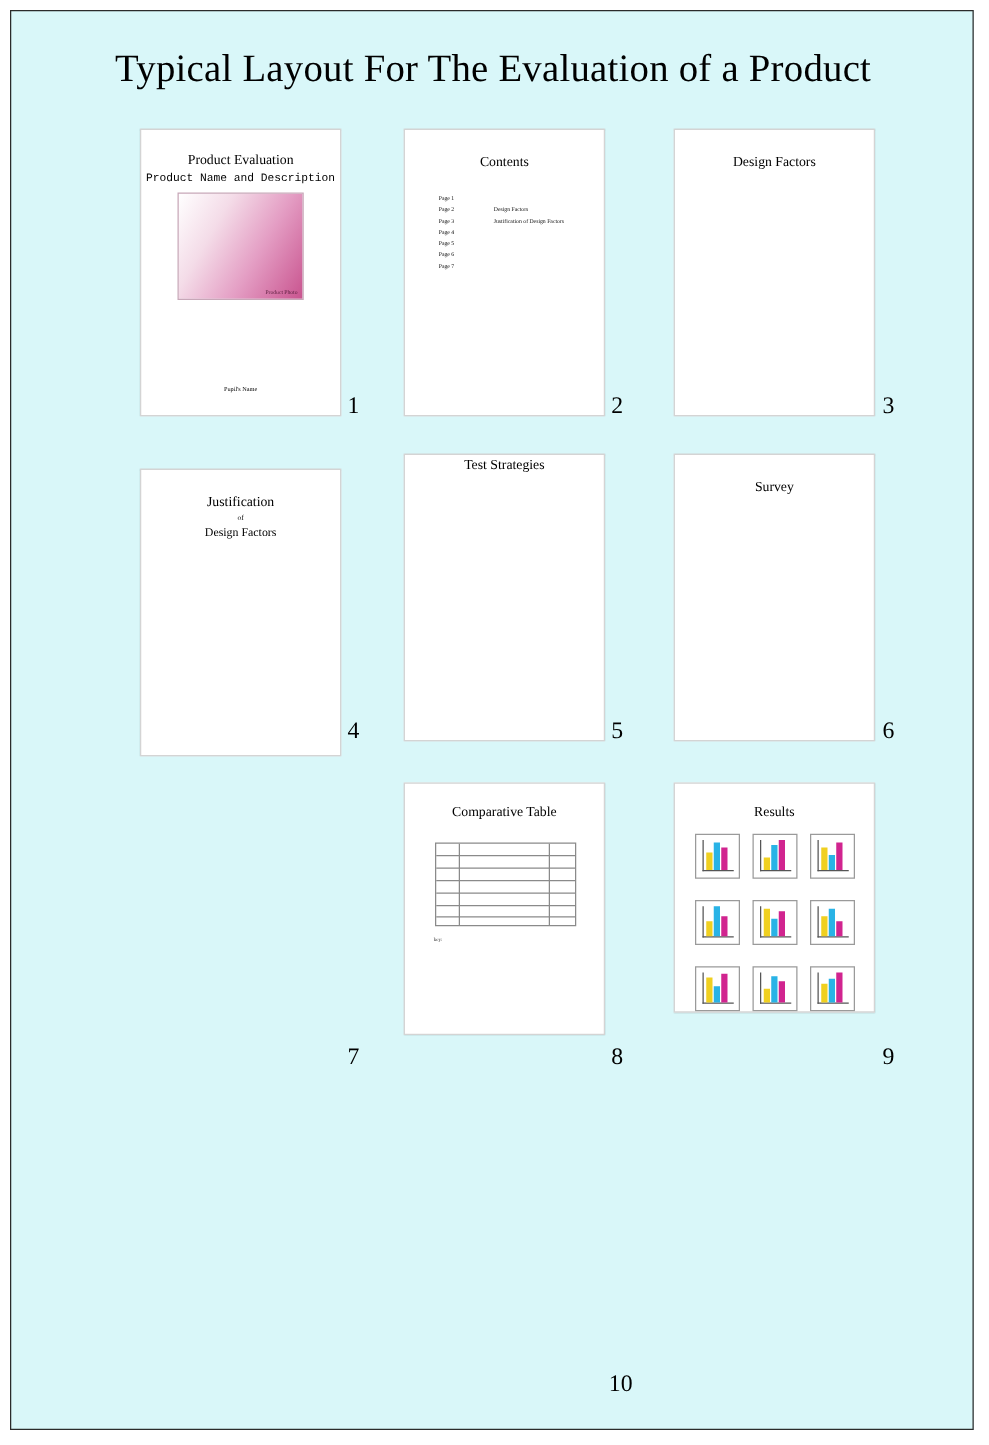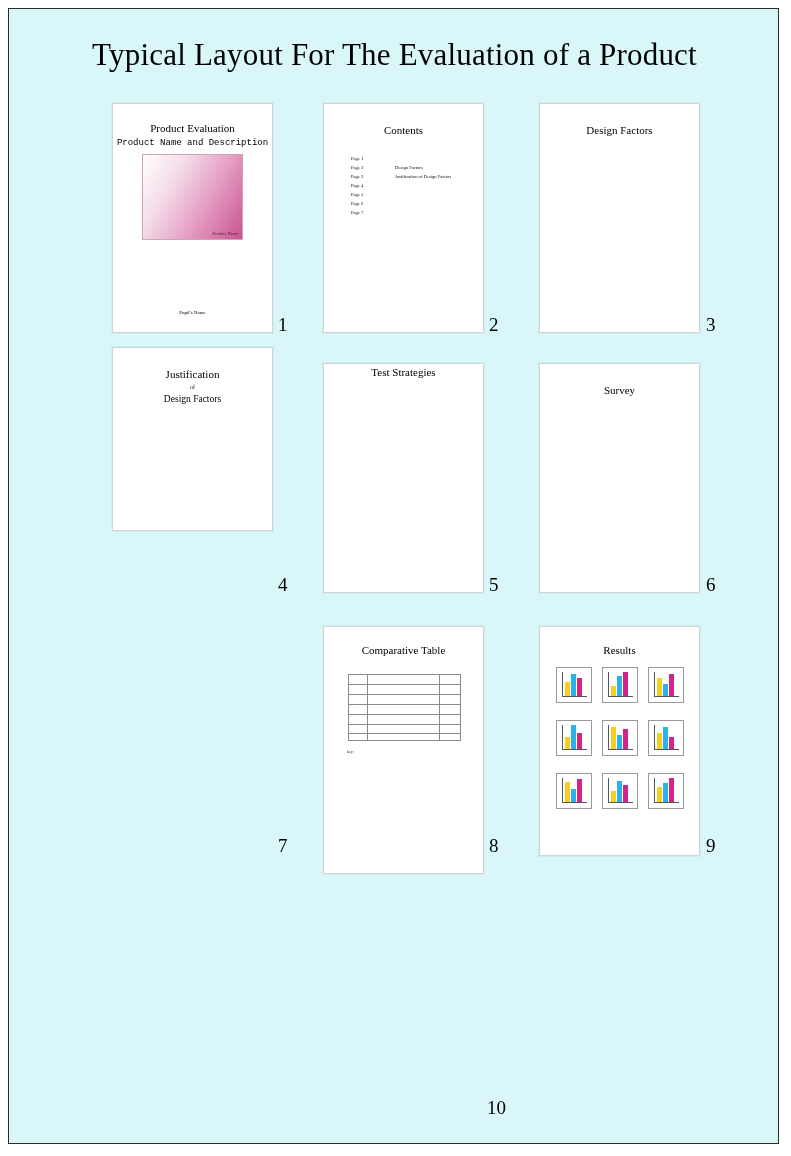--- a/index.html
+++ b/index.html
@@ -216,56 +216,56 @@
       <span class="c-label"></span>
     </div>
   </div>
   <div class="page-num" style="left:480px; top:305px;">2</div>
 
   <div class="page" style="left:530px; top:94px; width:161px; height:230px;">
     <div class="page-title" style="top:20px;">Design Factors</div>
   </div>
   <div class="page-num" style="left:697px; top:305px;">3</div>
 
-  <div class="page" style="left:103px; top:338px; width:161px; height:184px;">
+  <div class="page" style="left:103px; top:366px; width:161px; height:230px;">
     <div class="page-title" style="top:20px;">Justification</div>
     <div class="page-subtitle" style="top:36px; font-size:6px;">of</div>
     <div class="page-subtitle" style="top:46px; font-size:9.5px;">Design Factors</div>
   </div>
   <div class="page-num" style="left:269px; top:565px;">4</div>
 
   <div class="page" style="left:314px; top:354px; width:161px; height:230px;">
     <div class="page-title" style="top:2px;">Test Strategies</div>
   </div>
   <div class="page-num" style="left:480px; top:565px;">5</div>
 
   <div class="page" style="left:530px; top:354px; width:161px; height:230px;">
     <div class="page-title" style="top:20px;">Survey</div>
   </div>
   <div class="page-num" style="left:697px; top:565px;">6</div>
 
   <div class="page-num" style="left:269px; top:826px;">7</div>
 
-  <div class="page" style="left:314px; top:617px; width:161px; height:248px;">
+  <div class="page" style="left:314px; top:617px; width:161px; height:202px;">
     <div class="page-title" style="top:17px;">Comparative Table</div>
     <div id="p8-table">
       <div class="trow" style="top:9px;"></div>
       <div class="trow" style="top:19px;"></div>
       <div class="trow" style="top:29px;"></div>
       <div class="trow" style="top:39px;"></div>
       <div class="trow" style="top:49px;"></div>
       <div class="trow" style="top:58px;"></div>
       <div class="tcol" style="left:18px;"></div>
       <div class="tcol" style="left:90px;"></div>
     </div>
     <div id="p8-key">key:</div>
   </div>
   <div class="page-num" style="left:480px; top:826px;">8</div>
 
-  <div class="page" style="left:530px; top:617px; width:161px; height:230px;">
+  <div class="page" style="left:530px; top:617px; width:161px; height:184px;">
     <div class="page-title" style="top:17px;">Results</div>
 
     <div class="minichart" style="left:16px; top:40px;">
       <div class="axis-v"></div>
       <div class="axis-h"></div>
       <div class="bar" style="left:8px;  height:14px; background:#f0d020;"></div>
       <div class="bar" style="left:14px; height:22px; background:#29b3e6;"></div>
       <div class="bar" style="left:20px; height:18px; background:#d1248f;"></div>
     </div>
     <div class="minichart" style="left:62px; top:40px;">

